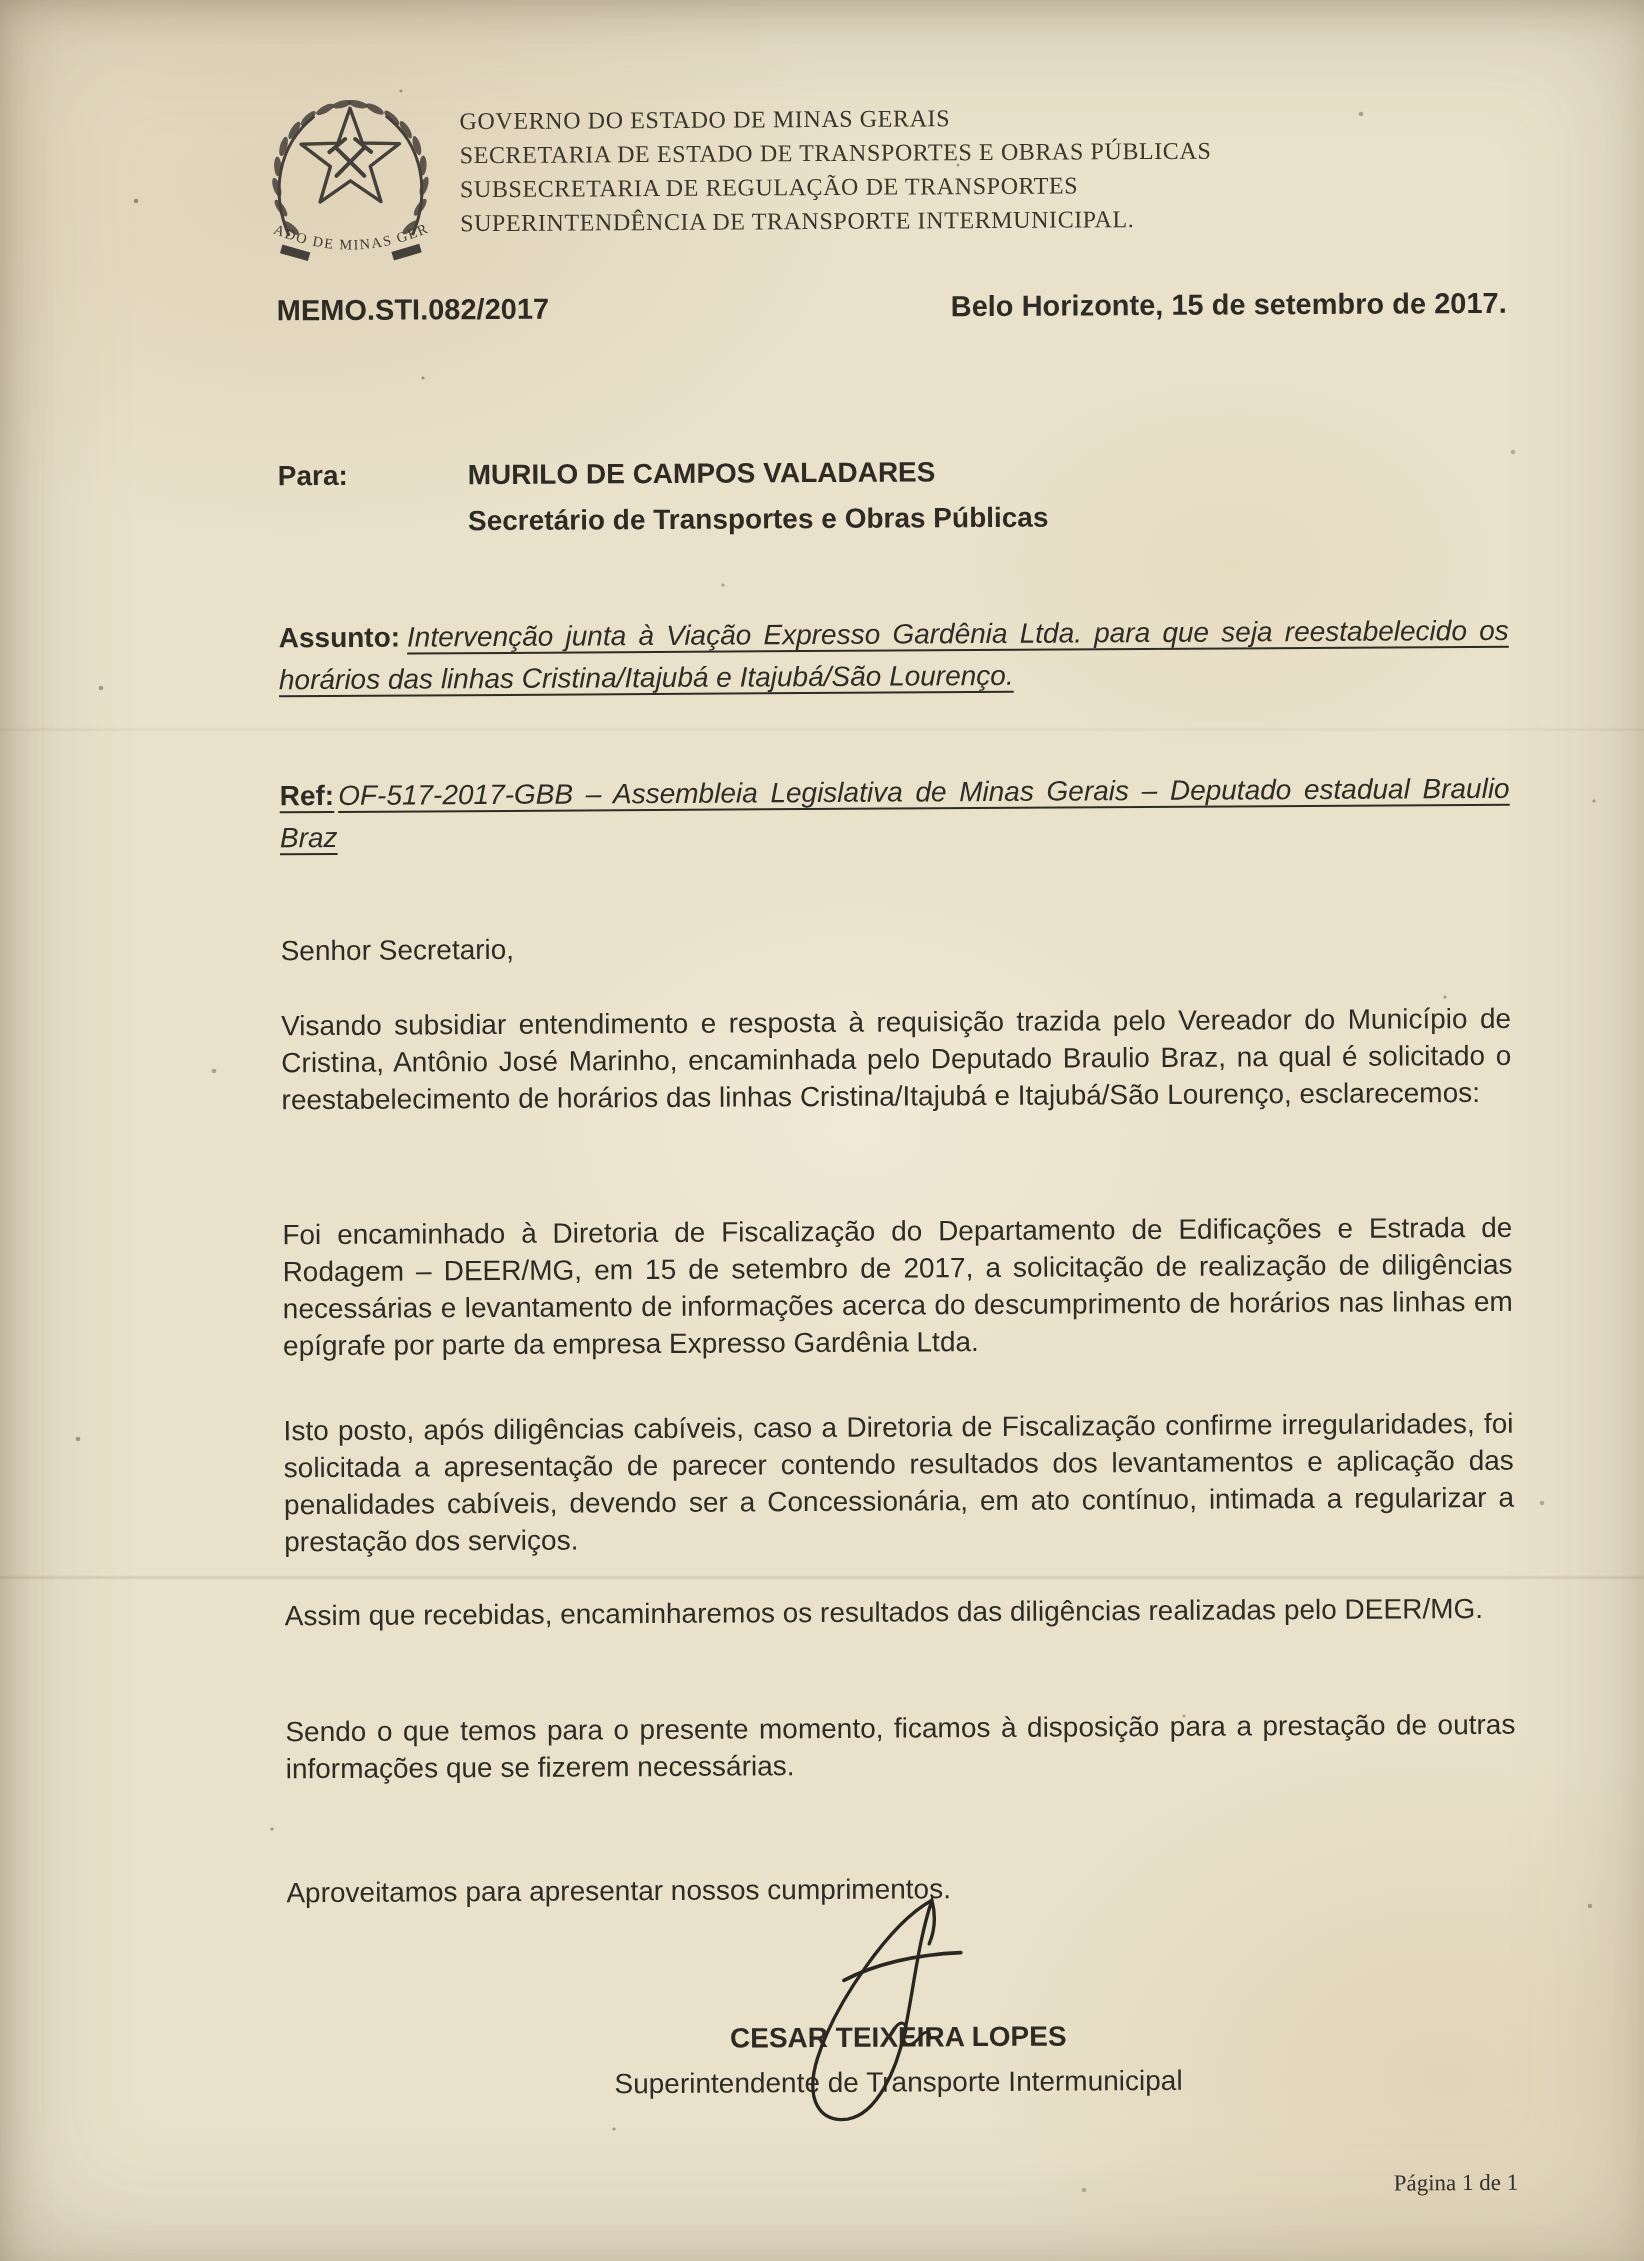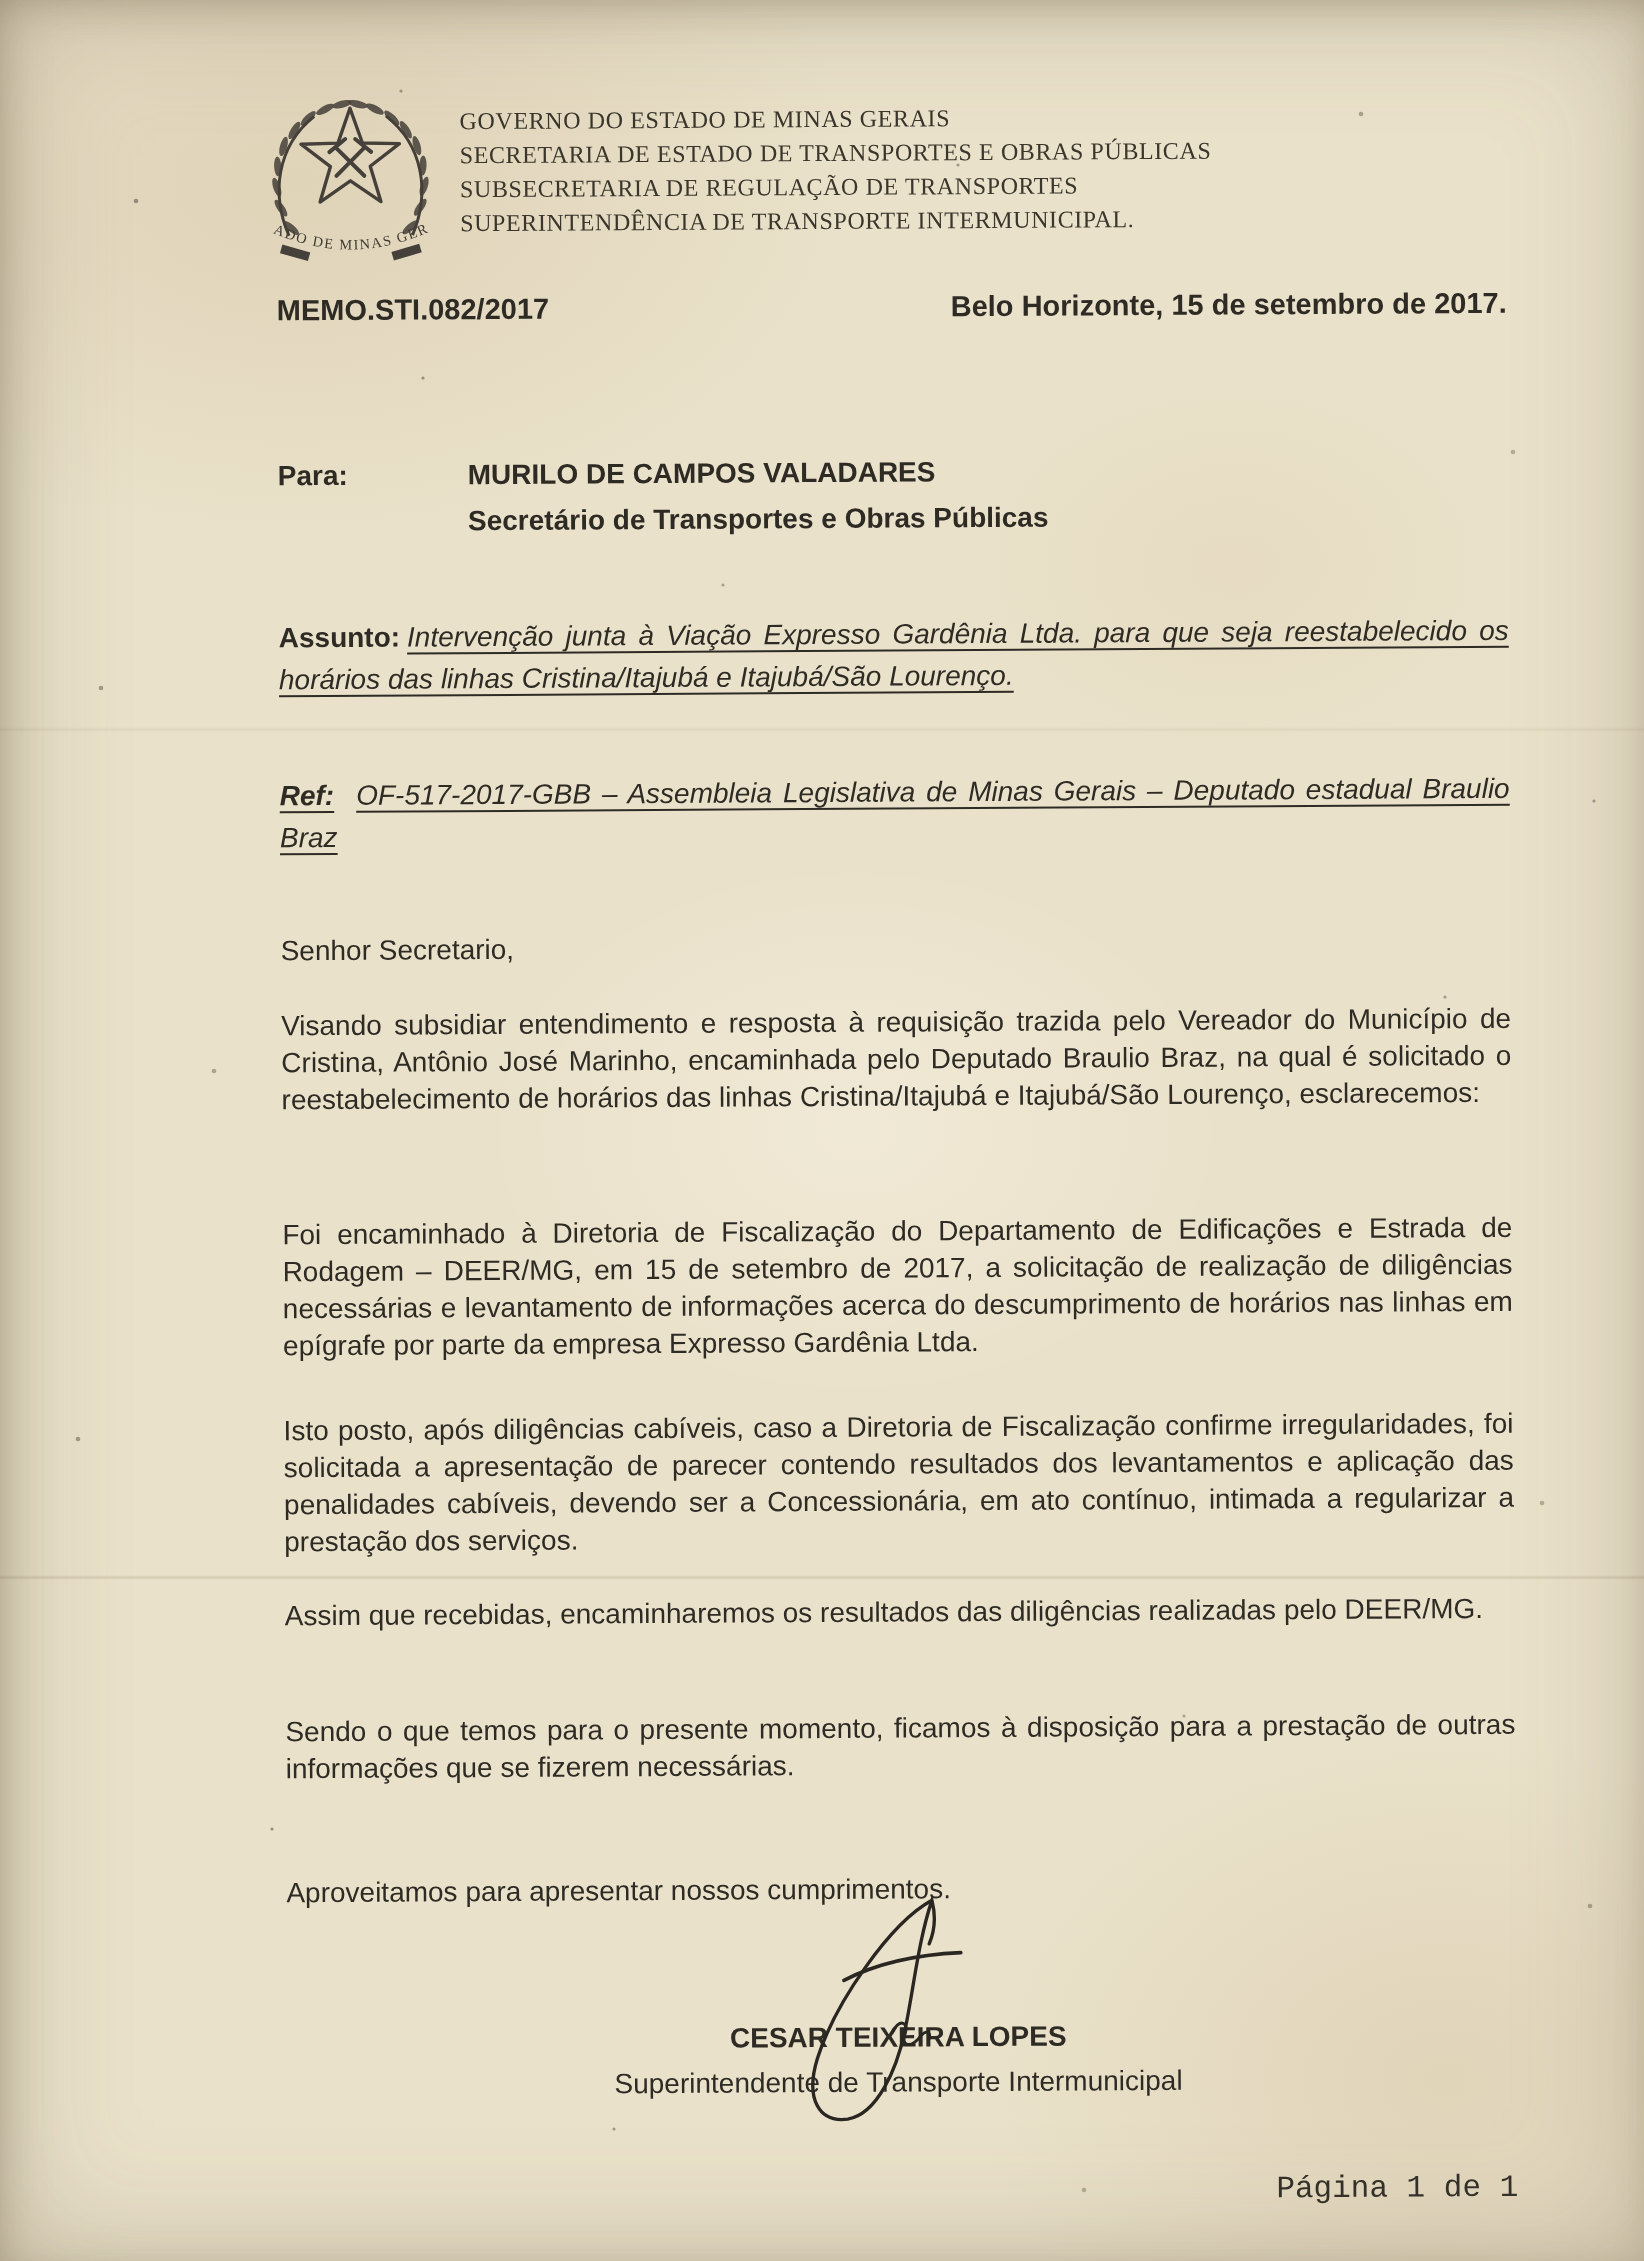--- a/index.html
+++ b/index.html
@@ -46,34 +46,34 @@
   .recipient{position:absolute;left:282px;top:457px;width:1230px;font-size:28px;font-weight:bold;}
   .recipient .row{display:flex;}
   .recipient .lbl{width:190px;flex:0 0 190px;}
   .recipient .row + .row{margin-top:14px;}
 
   .subject{position:absolute;left:282px;top:614px;width:1230px;font-size:28px;line-height:42px;text-align:justify;}
   .subject .lbl{font-weight:bold;margin-right:7px;}
   .subject .txt{font-style:italic;text-decoration:underline;text-decoration-thickness:1.9px;text-underline-offset:6.4px;}
 
   .ref{position:absolute;left:282px;top:772px;width:1230px;font-size:28px;line-height:42px;text-align:justify;}
-  .ref .lbl{font-weight:bold;font-style:italic;margin-right:22px;text-decoration:underline;text-decoration-thickness:1.9px;text-underline-offset:6.4px;}
+  .ref .lbl{font-weight:bold;margin-right:4px;text-decoration:underline;text-decoration-thickness:1.9px;text-underline-offset:6.4px;}
   .ref .txt{font-style:italic;text-decoration:underline;text-decoration-thickness:1.9px;text-underline-offset:6.4px;}
 
   .salutation{position:absolute;left:282px;top:932px;width:1230px;font-size:28px;}
 
   .para{position:absolute;left:282px;width:1230px;font-size:28px;line-height:37px;text-align:justify;margin:0;}
   .p1{top:1004px;} .p2{top:1213px;} .p3{top:1409px;} .p4{top:1594px;} .p5{top:1710px;} .p6{top:1871px;text-align:left;}
 
   .sig-svg{position:absolute;left:735px;top:1889px;width:271px;height:240px;z-index:3;}
   .sig-block{position:absolute;left:345px;width:1096px;text-align:center;z-index:2;}
   .sig-name{top:2022px;font-size:28px;font-weight:bold;}
   .sig-title{top:2067px;font-size:28px;}
 
-  .footer{position:absolute;right:132px;top:2174px;font-family:Liberation Mono, monospace;font-size:31px;color:#33302a;}
+  .footer{position:absolute;right:132px;top:2174px;font-family:Liberation Serif, serif;font-size:23px;color:#33302a;}
 </style>
 </head>
 <body>
 
 <div class="page">
   <div class="content">
 
     <svg class="seal" viewBox="0 0 200 175" aria-hidden="true">
       <defs>
         <ellipse id="leaf" cx="0" cy="0" rx="10" ry="3.6" fill="#45403a" opacity="0.85"></ellipse>

